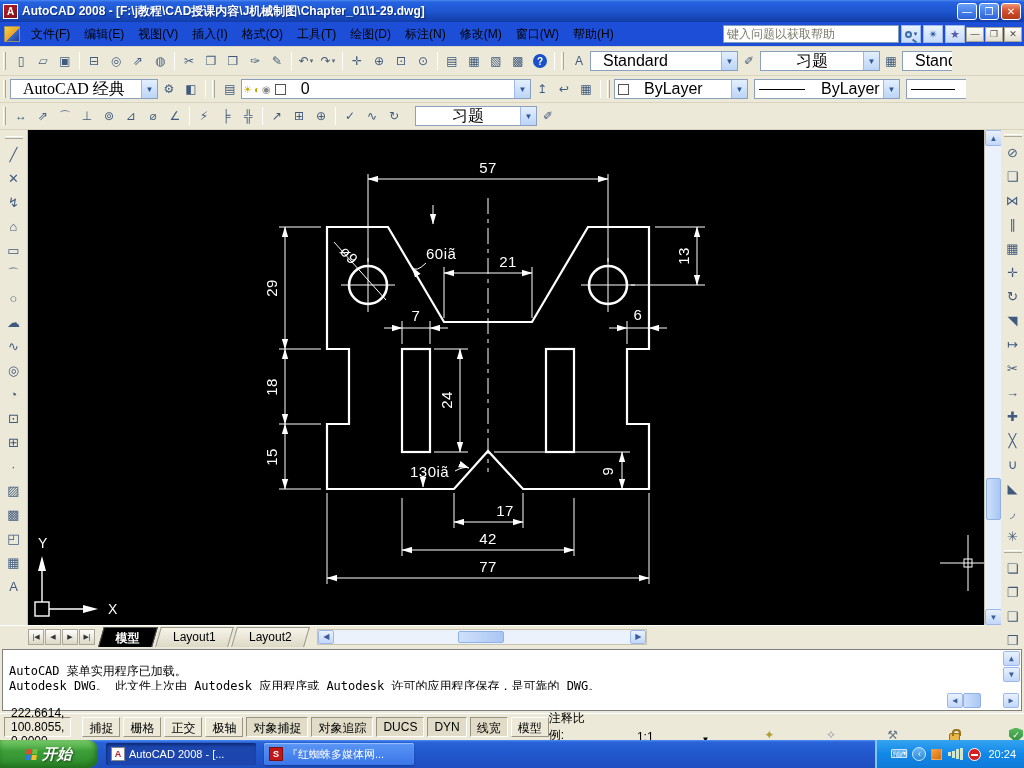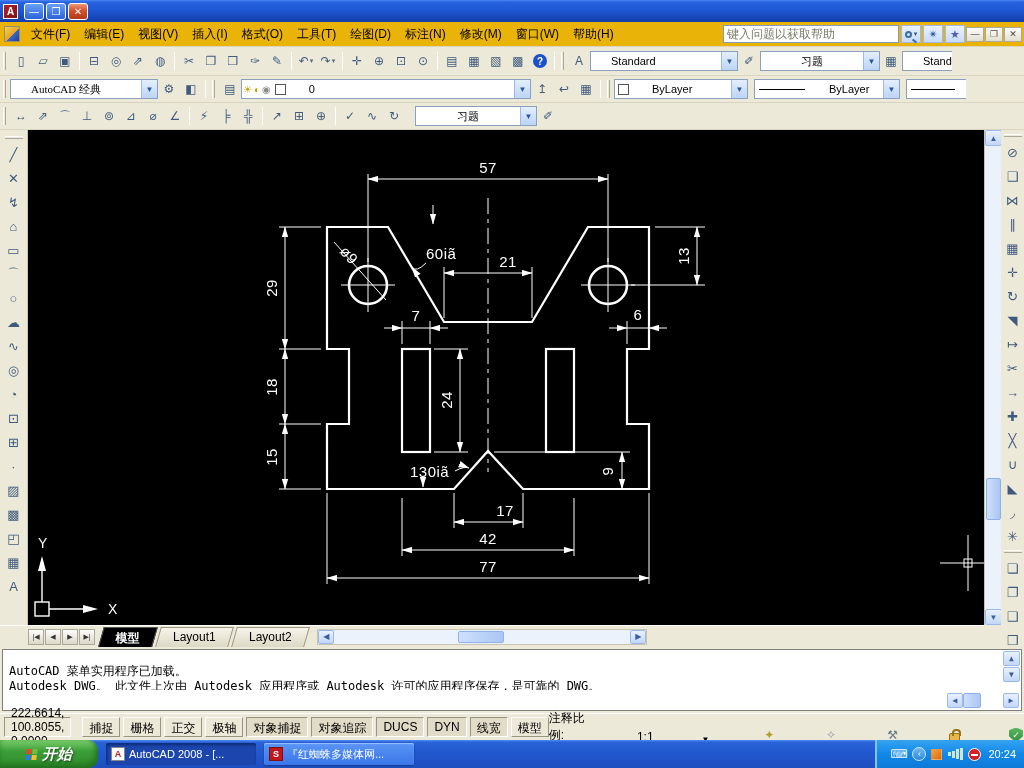--- a/index.html
+++ b/index.html
@@ -8,41 +8,41 @@
 .abs{position:absolute;}
 
 
 #titlebar{top:0;left:0;width:1024px;height:22px;background:linear-gradient(180deg,#4a86f0 0%,#2663e0 10%,#1e56d0 50%,#123da8 100%);display:flex;align-items:center;padding:0 3px;color:#fff;}
 #titlebar .appico{width:15px;height:15px;background:linear-gradient(135deg,#b52025,#7c1418);color:#fff;font-weight:bold;font-size:10px;display:flex;align-items:center;justify-content:center;margin-right:4px;border:1px solid #fff;}
 #titlebar .ttl{font-weight:bold;font-size:12px;text-shadow:1px 1px 1px #0a2a7a;white-space:nowrap;overflow:hidden;flex:1;}
 .winbtn{width:20px;height:17px;margin-left:2px;border-radius:3px;border:1px solid #fff;display:flex;align-items:center;justify-content:center;font-size:10px;color:#fff;background:linear-gradient(#68a0f8,#2a63d8);}
 .winbtn.close{background:linear-gradient(#f09579,#d5502c 45%,#b03a1a);}
 
 
-#menubar{top:22px;left:0;width:1024px;height:25px;background:#eab308;border-bottom:1px solid #d8d4c0;display:flex;align-items:center;padding:0 2px;}
+#menubar{top:22px;left:0;width:1024px;height:25px;background:#1d4ed8;border-bottom:1px solid #d8d4c0;display:flex;align-items:center;padding:0 2px;}
 #menubar .menu-appicon{width:16px;height:16px;background:linear-gradient(135deg,#f7d24a 0%,#e8a22a 55%,#3a66c8 56%,#1c3f96 100%);margin:0 4px 0 2px;border:1px solid #9a8f6a;}
 .menuitem{padding:2px 7px;cursor:default;white-space:nowrap;}
 #helpsearch{display:flex;align-items:center;margin-left:auto;}
 #searchbox{width:176px;height:18px;border:1px solid #7f9db9;font-size:12px;padding:0 3px;color:#7a7a6a;background:#fff;font-family:inherit;}
 .srchbtn{width:20px;height:18px;border:1px solid #9db9eb;background:linear-gradient(#e9f2fd,#c6dafa);display:flex;align-items:center;justify-content:center;margin-left:2px;font-size:11px;color:#2b579a;}
 .mag{width:7px;height:7px;border:2px solid #3b6ea5;border-radius:50%;position:relative;display:inline-block;}
 .mag::after{content:"";position:absolute;width:5px;height:2px;background:#3b6ea5;transform:rotate(40deg);left:5px;top:7px;}
 .docbtn{width:18px;height:15px;border:1px solid #aca899;background:linear-gradient(#fdfdfb,#e2dfd0);display:flex;align-items:center;justify-content:center;font-size:9px;color:#4a4a42;margin-left:1px;}
 
 
 .tbrow{left:0;width:1024px;background:#ece9d8;display:flex;align-items:center;border-bottom:1px solid #d8d4c0;overflow:hidden;}
 #row1{top:47px;height:29px;}
 #row2{top:76px;height:27px;}
 #row3{top:103px;height:27px;}
 .tbhandle{width:3px;height:18px;border-left:1px solid #fff;border-right:1px solid #aca899;margin:0 4px 0 3px;flex:none;}
 .tbsep{width:1px;height:18px;background:#aca899;border-right:1px solid #fff;margin:0 3px;flex:none;}
 .tbico{width:22px;height:20px;display:flex;align-items:center;justify-content:center;font-size:12px;color:#3f5a7d;flex:none;cursor:default;}
 .tbico .dd{font-size:7px;color:#5a6a80;margin-left:1px;}
 .combo{height:20px;border:1px solid #8ba0bc;background:#fff;display:flex;align-items:center;flex:none;}
-.combo .val{flex:1;padding:0 20px;white-space:nowrap;overflow:hidden;font-size:11px;}
+.combo .val{flex:1;padding:0 12px;white-space:nowrap;overflow:hidden;font-size:16px;}
 .combo .cbtn{width:16px;height:18px;background:linear-gradient(#e3efff,#bcd4f6);border-left:1px solid #9db9eb;color:#2b579a;font-size:8px;display:flex;align-items:center;justify-content:center;flex:none;}
 .swatch{width:11px;height:11px;border:1px solid #555;background:#fff;margin:0 3px;flex:none;}
 .ltline{width:46px;height:0;border-top:1px solid #000;margin:0 4px;flex:none;}
 .lay-glyph{font-size:10px;margin:0 1px;flex:none;}
 
 
 #leftbar{top:130px;left:0;width:28px;height:517px;background:#ece9d8;border-right:1px solid #c8c4b0;display:flex;flex-direction:column;align-items:center;padding-top:4px;}
 #leftbar .tbico,#rightbar .tbico{width:24px;height:24px;font-size:13px;}
 .vhandle{width:18px;height:3px;border-top:1px solid #fff;border-bottom:1px solid #aca899;margin:2px 0 3px;}
 #canvas{top:130px;left:28px;width:956px;height:495px;background:#000;}
@@ -106,20 +106,21 @@
 .dt{font-family:"Liberation Sans","DejaVu Sans",sans-serif;font-size:15px;fill:#fff;letter-spacing:0.5px;}
 .ucslbl{font-family:"Liberation Sans",sans-serif;font-size:14px;fill:#fff;}
 </style>
 </head>
 <body>
 
 <div id="app">
 
   <div id="titlebar" class="abs">
     <span class="appico">A</span>
+    <span class="ttl">AutoCAD 2008 - [F:\j教程\CAD授课内容\J机械制图\Chapter_01\1-29.dwg]</span>
     <span class="winbtn">—</span>
     <span class="winbtn">❐</span>
     <span class="winbtn close">✕</span>
   </div>
 
   <div id="menubar" class="abs">
     <span class="menu-appicon"></span>
     <span id="menuitems" style="display:flex;">
         <span class="menuitem">文件(F)</span>
         <span class="menuitem">编辑(E)</span>

